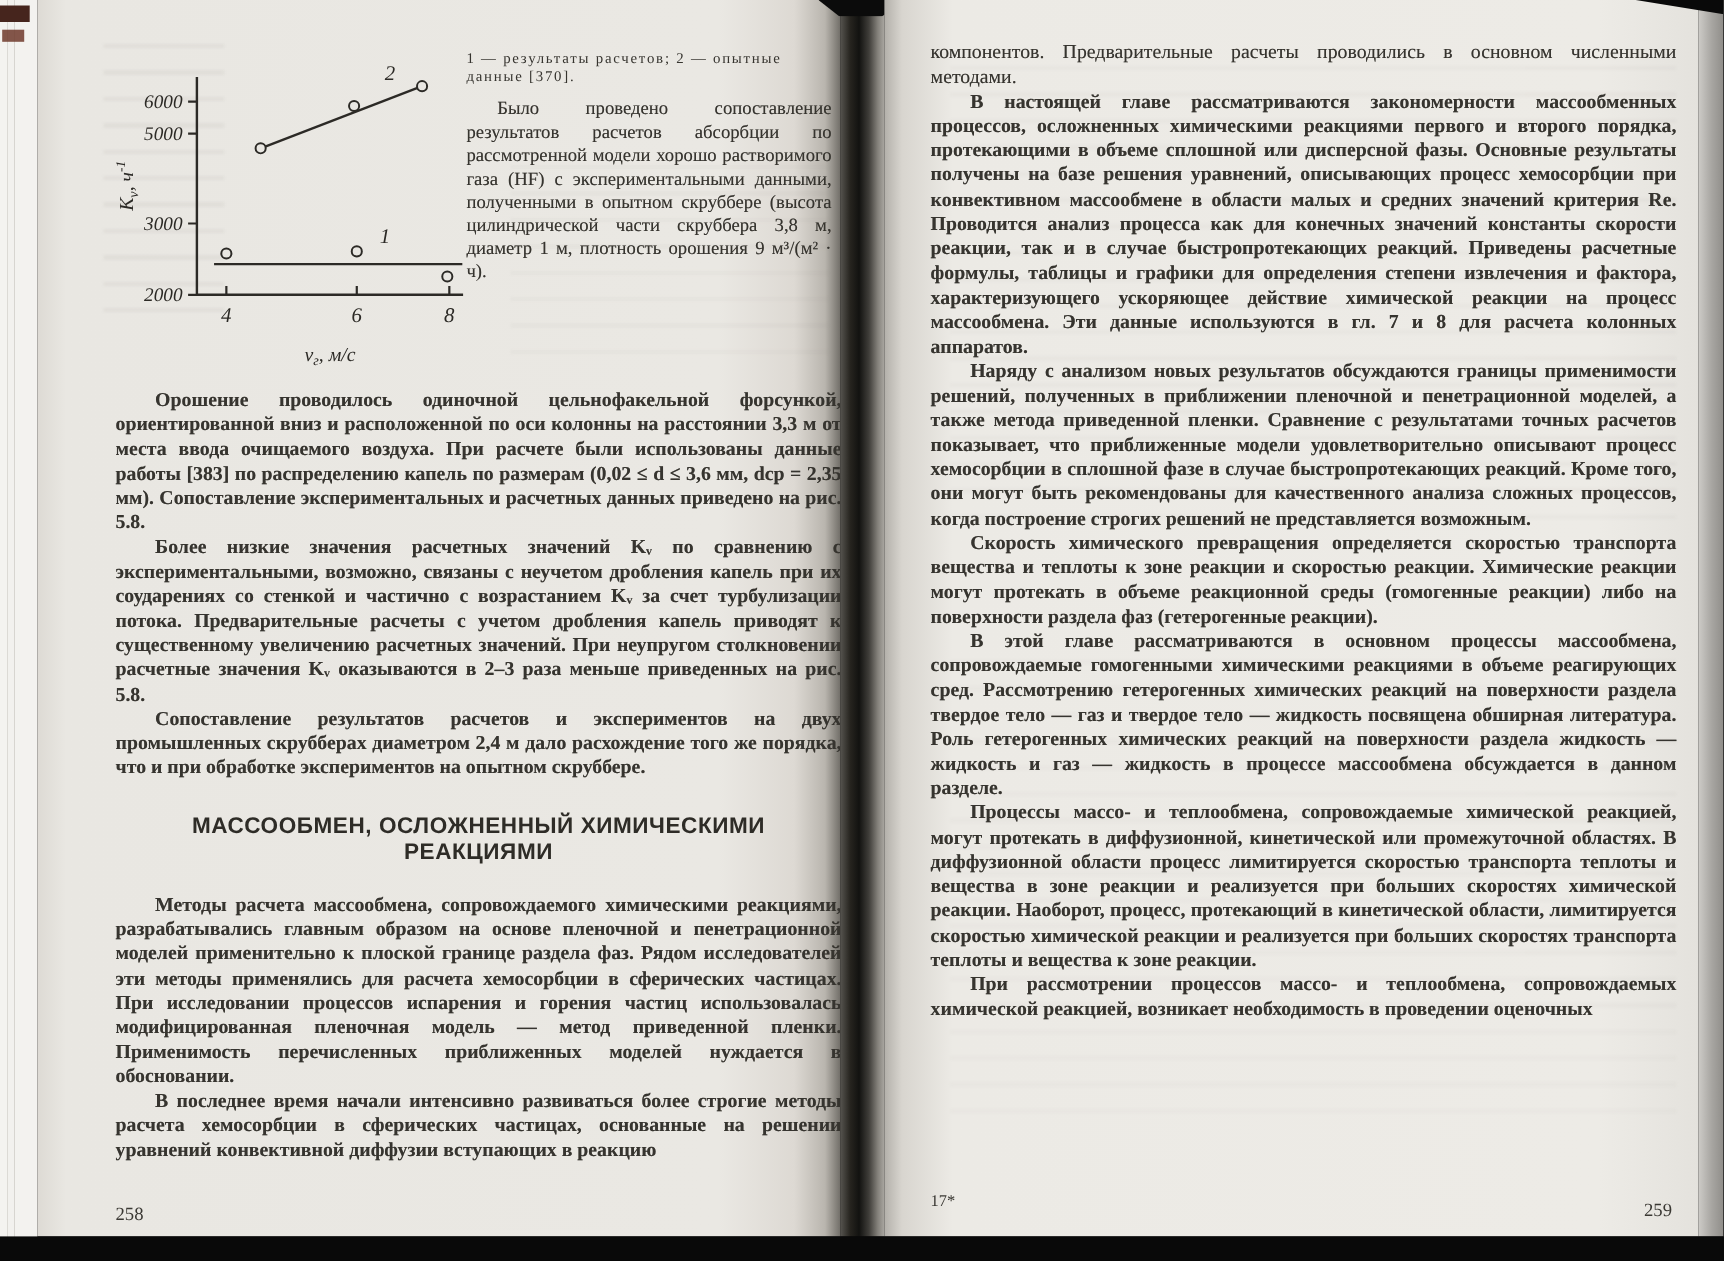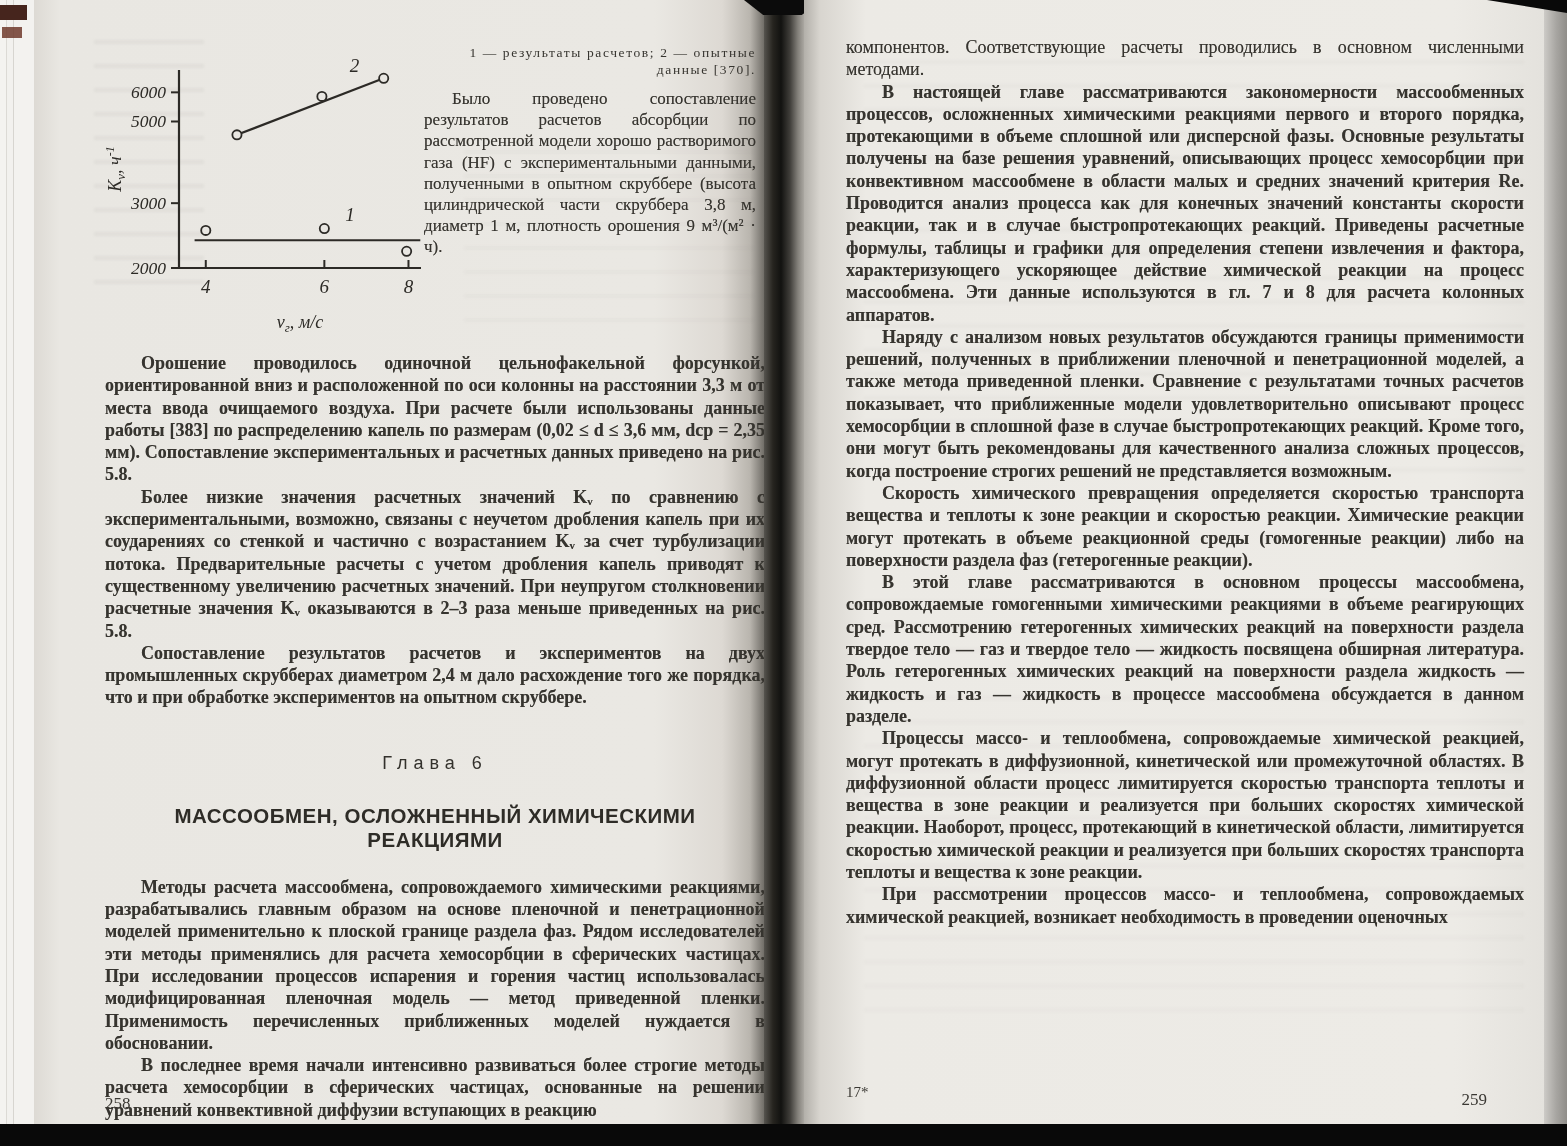--- a/index.html
+++ b/index.html
@@ -27,33 +27,33 @@
   
   .body-text{font-size:18px;line-height:22.3px;text-align:justify;color:#36342f;margin:0;
     text-shadow:0 0 .5px rgba(70,66,60,.55);}
   .indent{text-indent:36px;font-weight:bold;}
   .lp-col{position:absolute;left:71px;top:352px;width:660px;}
   .rp-col{position:absolute;left:42px;top:36px;width:678px;}
   .fig-row{position:absolute;left:0;top:0;width:730px;}
   .fig-svg{position:absolute;left:57px;top:44px;}
   .caption-col{position:absolute;left:390px;top:40px;width:332px;}
   .cap-title{font-size:16px;line-height:19.5px;text-align:justify;text-align-last:center;color:#34322d;margin:0;}
-  .cap-legend{font-size:13.5px;line-height:17px;text-align:right;letter-spacing:1.6px;color:#36342f;margin:4px 0 0 0;}
+  .cap-legend{font-size:13.5px;line-height:17px;text-align:left;letter-spacing:1.6px;color:#36342f;margin:4px 0 0 0;}
   .cap-para{font-size:17px;line-height:21.2px;text-align:justify;text-indent:28px;color:#36342f;margin:10px 0 0 0;
     text-shadow:0 0 .5px rgba(70,66,60,.55);}
   .chapter-label{font-family:"Liberation Sans","DejaVu Sans",sans-serif;font-size:18px;letter-spacing:6px;
     text-align:center;color:#33312c;margin:44px 0 0 0;}
   .chapter-title{font-family:"Liberation Sans","DejaVu Sans",sans-serif;font-size:20.5px;font-weight:bold;
     letter-spacing:.5px;text-align:center;color:#2e2c27;margin:30px 0 24px 0;}
   .section-head{font-family:"Liberation Sans","DejaVu Sans",sans-serif;font-size:17px;font-weight:bold;
     line-height:23px;text-align:center;color:#2f2d28;margin:30px 0 22px 0;}
   .pageno{position:absolute;font-size:17px;color:#3a3833;}
   .no-258{left:71px;top:1094px;}
   .fn-17{left:42px;top:1084px;font-size:15px;}
-  .no-259{left:603px;top:1090px;width:80px;text-align:right;}
+  .no-259{left:636px;top:1090px;width:80px;text-align:right;}
   .sp{margin-top:0;}
 </style>
 </head>
 <body>
 
 <div class="stage">
 
   <div class="edge-left"></div>
   <div class="mark-a"></div>
   <div class="mark-b"></div>
@@ -95,38 +95,37 @@
       <div class="caption-col">
         <p class="cap-legend">1 — результаты расчетов; 2 — опытные данные [370].</p>
         <p class="cap-para">Было проведено сопоставление результатов расчетов абсорбции по рассмотренной модели хорошо растворимого газа (HF) с экспериментальными данными, полученными в опытном скруббере (высота цилиндрической части скруббера 3,8 м, диаметр 1 м, плотность орошения 9 м³/(м² · ч).</p>
       </div>
     </div>
 
     <div class="lp-col">
       <p class="body-text indent">Орошение проводилось одиночной цельнофакельной форсункой, ориентированной вниз и расположенной по оси колонны на расстоянии 3,3 м от места ввода очищаемого воздуха. При расчете были использованы данные работы [383] по распределению капель по размерам (0,02 ≤ d ≤ 3,6 мм, dср = 2,35 мм). Сопоставление экспериментальных и расчетных данных приведено на рис. 5.8.</p>
       <p class="body-text indent sp">Более низкие значения расчетных значений Kᵥ по сравнению с экспериментальными, возможно, связаны с неучетом дробления капель при их соударениях со стенкой и частично с возрастанием Kᵥ за счет турбулизации потока. Предварительные расчеты с учетом дробления капель приводят к существенному увеличению расчетных значений. При неупругом столкновении расчетные значения Kᵥ оказываются в 2–3 раза меньше приведенных на рис. 5.8.</p>
       <p class="body-text indent sp">Сопоставление результатов расчетов и экспериментов на двух промышленных скрубберах диаметром 2,4 м дало расхождение того же порядка, что и при обработке экспериментов на опытном скруббере.</p>
-      <p class="chapter-label">Глава 6</p>
       <p class="chapter-title">МАССООБМЕН, ОСЛОЖНЕННЫЙ ХИМИЧЕСКИМИ РЕАКЦИЯМИ</p>
       <p class="body-text indent">Методы расчета массообмена, сопровождаемого химическими реакциями, разрабатывались главным образом на основе пленочной и пенетрационной моделей применительно к плоской границе раздела фаз. Рядом исследователей эти методы применялись для расчета хемосорбции в сферических частицах. При исследовании процессов испарения и горения частиц использовалась модифицированная пленочная модель — метод приведенной пленки. Применимость перечисленных приближенных моделей нуждается в обосновании.</p>
       <p class="body-text indent sp">В последнее время начали интенсивно развиваться более строгие методы расчета хемосорбции в сферических частицах, основанные на решении уравнений конвективной диффузии вступающих в реакцию</p>
     </div>
 
     <div class="pageno no-258">258</div>
   </div>
 
   <div class="gutter"></div>
   <div class="gutter-top"></div>
 
   <div class="page-right">
     <div class="bleed" style="left:60px;top:60px;width:660px;height:420px;opacity:.28;"></div>
     <div class="bleed" style="left:60px;top:600px;width:660px;height:420px;opacity:.25;"></div>
 
     <div class="rp-col">
-      <p class="body-text">компонентов. Соответствующие расчеты проводились в основном численными методами.</p>
+      <p class="body-text">компонентов. Предварительные расчеты проводились в основном численными методами.</p>
       <p class="body-text indent sp">В настоящей главе рассматриваются закономерности массообменных процессов, осложненных химическими реакциями первого и второго порядка, протекающими в объеме сплошной или дисперсной фазы. Основные результаты получены на базе решения уравнений, описывающих процесс хемосорбции при конвективном массообмене в области малых и средних значений критерия Re. Проводится анализ процесса как для конечных значений константы скорости реакции, так и в случае быстропротекающих реакций. Приведены расчетные формулы, таблицы и графики для определения степени извлечения и фактора, характеризующего ускоряющее действие химической реакции на процесс массообмена. Эти данные используются в гл. 7 и 8 для расчета колонных аппаратов.</p>
       <p class="body-text indent sp">Наряду с анализом новых результатов обсуждаются границы применимости решений, полученных в приближении пленочной и пенетрационной моделей, а также метода приведенной пленки. Сравнение с результатами точных расчетов показывает, что приближенные модели удовлетворительно описывают процесс хемосорбции в сплошной фазе в случае быстропротекающих реакций. Кроме того, они могут быть рекомендованы для качественного анализа сложных процессов, когда построение строгих решений не представляется возможным.</p>
       <p class="body-text indent">Скорость химического превращения определяется скоростью транспорта вещества и теплоты к зоне реакции и скоростью реакции. Химические реакции могут протекать в объеме реакционной среды (гомогенные реакции) либо на поверхности раздела фаз (гетерогенные реакции).</p>
       <p class="body-text indent sp">В этой главе рассматриваются в основном процессы массообмена, сопровождаемые гомогенными химическими реакциями в объеме реагирующих сред. Рассмотрению гетерогенных химических реакций на поверхности раздела твердое тело — газ и твердое тело — жидкость посвящена обширная литература. Роль гетерогенных химических реакций на поверхности раздела жидкость — жидкость и газ — жидкость в процессе массообмена обсуждается в данном разделе.</p>
       <p class="body-text indent sp">Процессы массо- и теплообмена, сопровождаемые химической реакцией, могут протекать в диффузионной, кинетической или промежуточной областях. В диффузионной области процесс лимитируется скоростью транспорта теплоты и вещества в зоне реакции и реализуется при больших скоростях химической реакции. Наоборот, процесс, протекающий в кинетической области, лимитируется скоростью химической реакции и реализуется при больших скоростях транспорта теплоты и вещества к зоне реакции.</p>
       <p class="body-text indent sp">При рассмотрении процессов массо- и теплообмена, сопровождаемых химической реакцией, возникает необходимость в проведении оценочных</p>
     </div>
 
     <div class="pageno fn-17">17*</div>
     <div class="pageno no-259">259</div>

